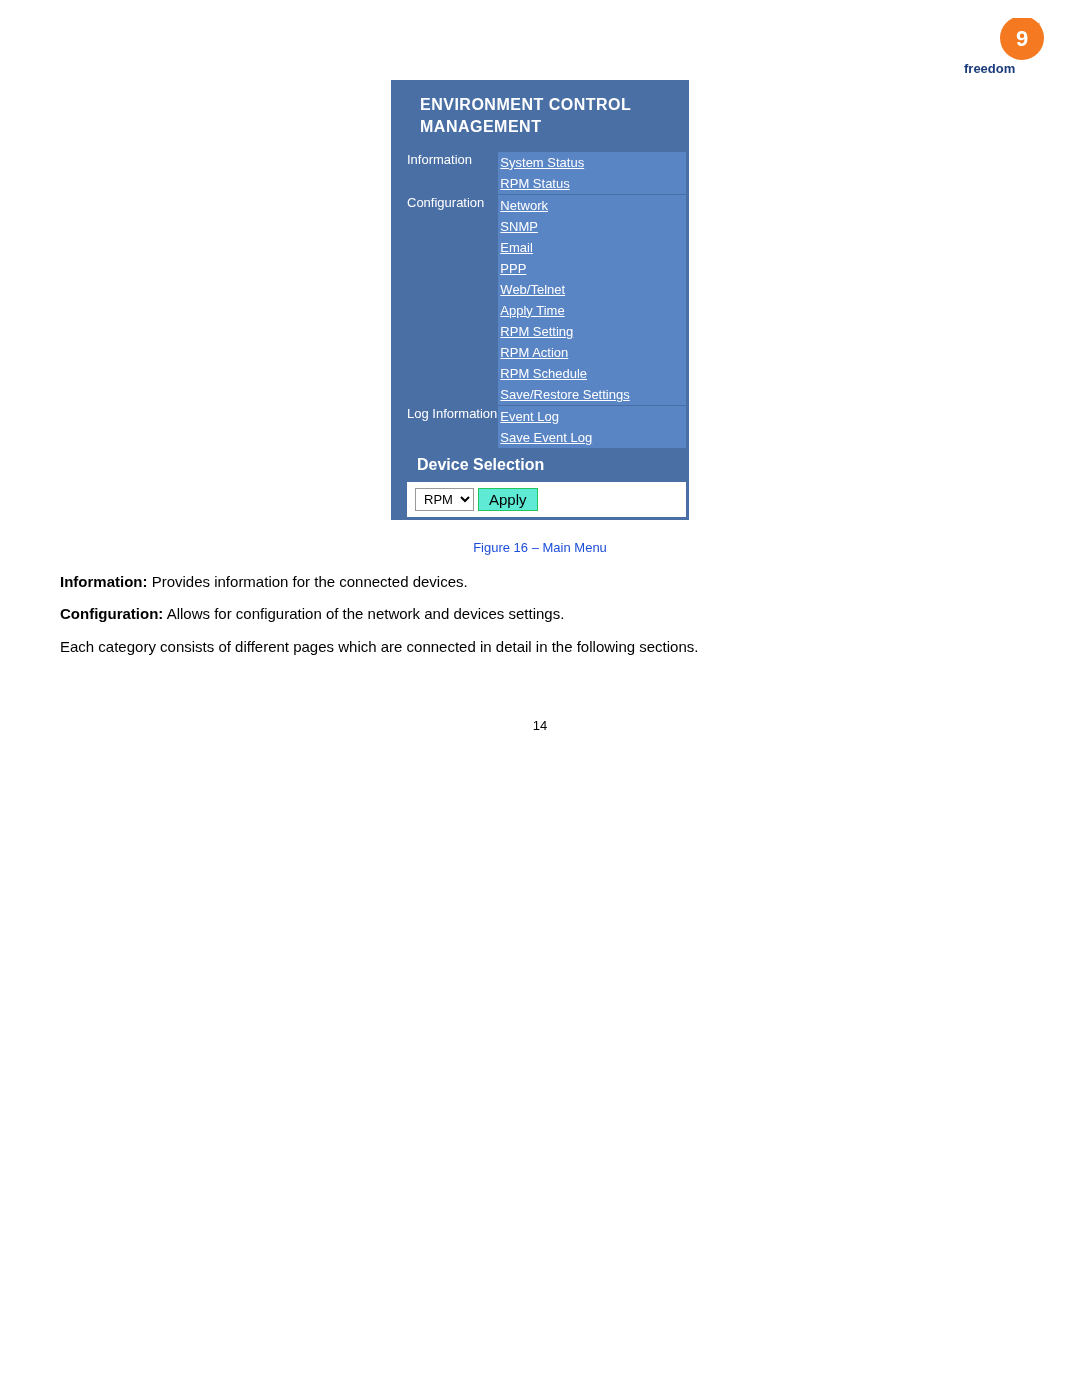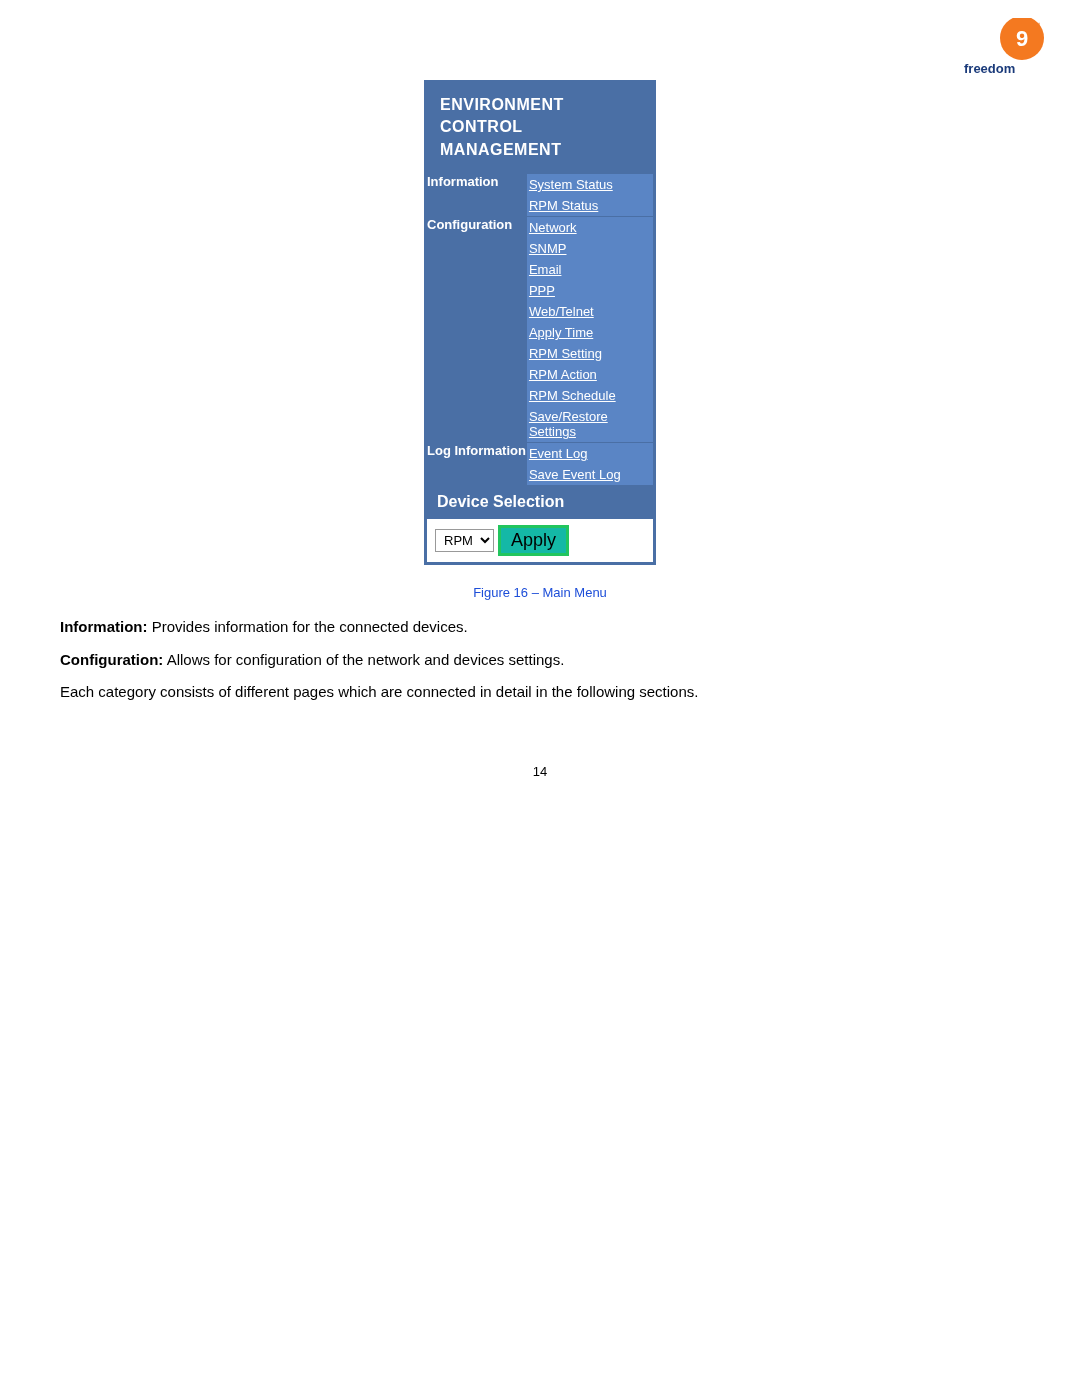--- a/index.html
+++ b/index.html
@@ -25,24 +25,25 @@
     }
 
     
     .page-content {
       padding: 20px 60px 40px 60px;
       padding-top: 80px;
     }
 
     
     .menu-container {
-      width: 232px;
+      width: 298px;
       margin: 0 auto 20px auto;
       border: 2px solid #4a6fa5;
       background: #4a6fa5;
+      padding-left: 13px;
     }
 
     
     .menu-header {
       background: #4a6fa5;
       padding: 12px 14px;
       color: #ffffff;
     }
     .menu-header-title {
       font-size: 16px;
@@ -62,21 +63,21 @@
 
     .menu-table td {
       padding: 0;
       border: 1px solid #4a6fa5;
       vertical-align: top;
     }
 
     .category-cell {
       background: #4a6fa5;
       color: #ffffff;
-      font-weight: bold;
+      font-weight: normal;
       font-size: 13px;
       padding: 8px 10px;
       width: 90px;
       min-width: 90px;
       white-space: nowrap;
       margin-left: 40px;
     }
 
     .links-cell {
       background: #5a85c5;
@@ -111,24 +112,24 @@
       align-items: center;
       gap: 4px;
     }
     .device-select {
       font-size: 13px;
       border: 1px solid #999;
       padding: 2px 4px;
       background: #ffffff;
     }
     .apply-button {
-      font-size: 18px;
+      font-size: 15px;
       padding: 2px 10px;
-      border: 3px solid #22c55e;
-      background: #14b8a6;
+      border: 1px solid #22c55e;
+      background: #5eead4;
       cursor: pointer;
       font-family: Arial, sans-serif;
     }
 
     
     .figure-caption {
       text-align: center;
       font-size: 13px;
       margin-bottom: 16px;
       color: #1d4ed8;

